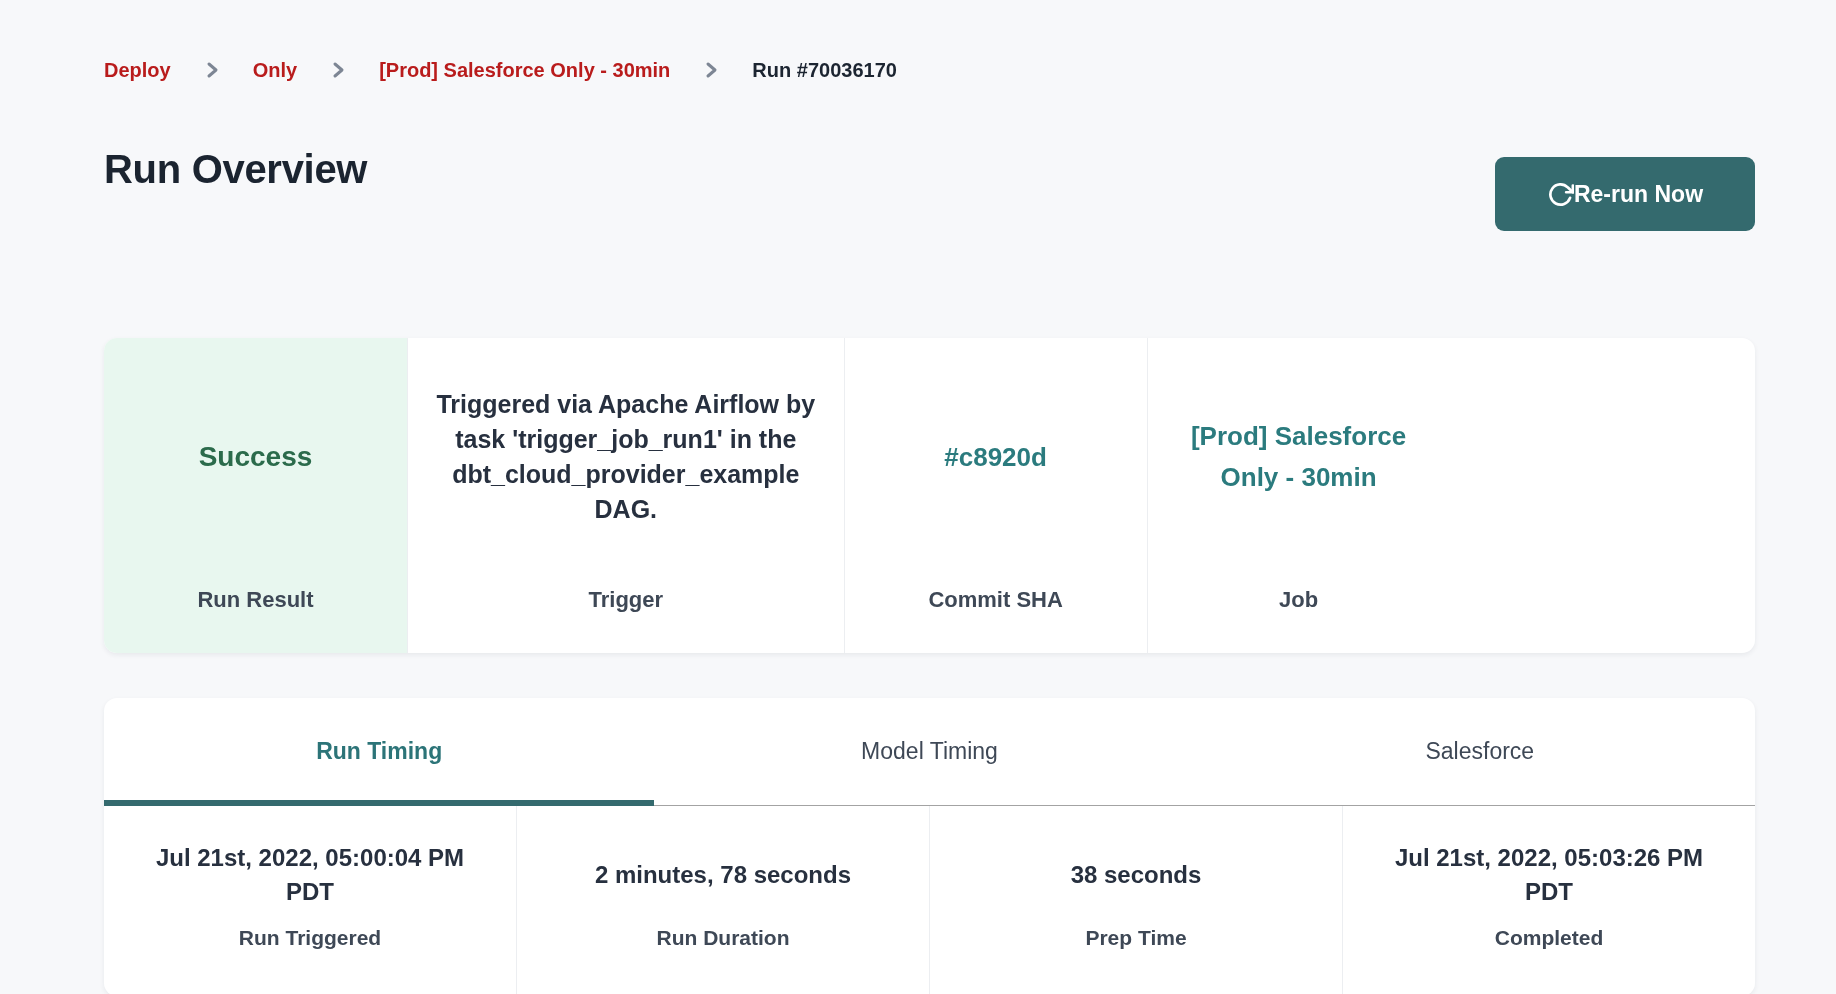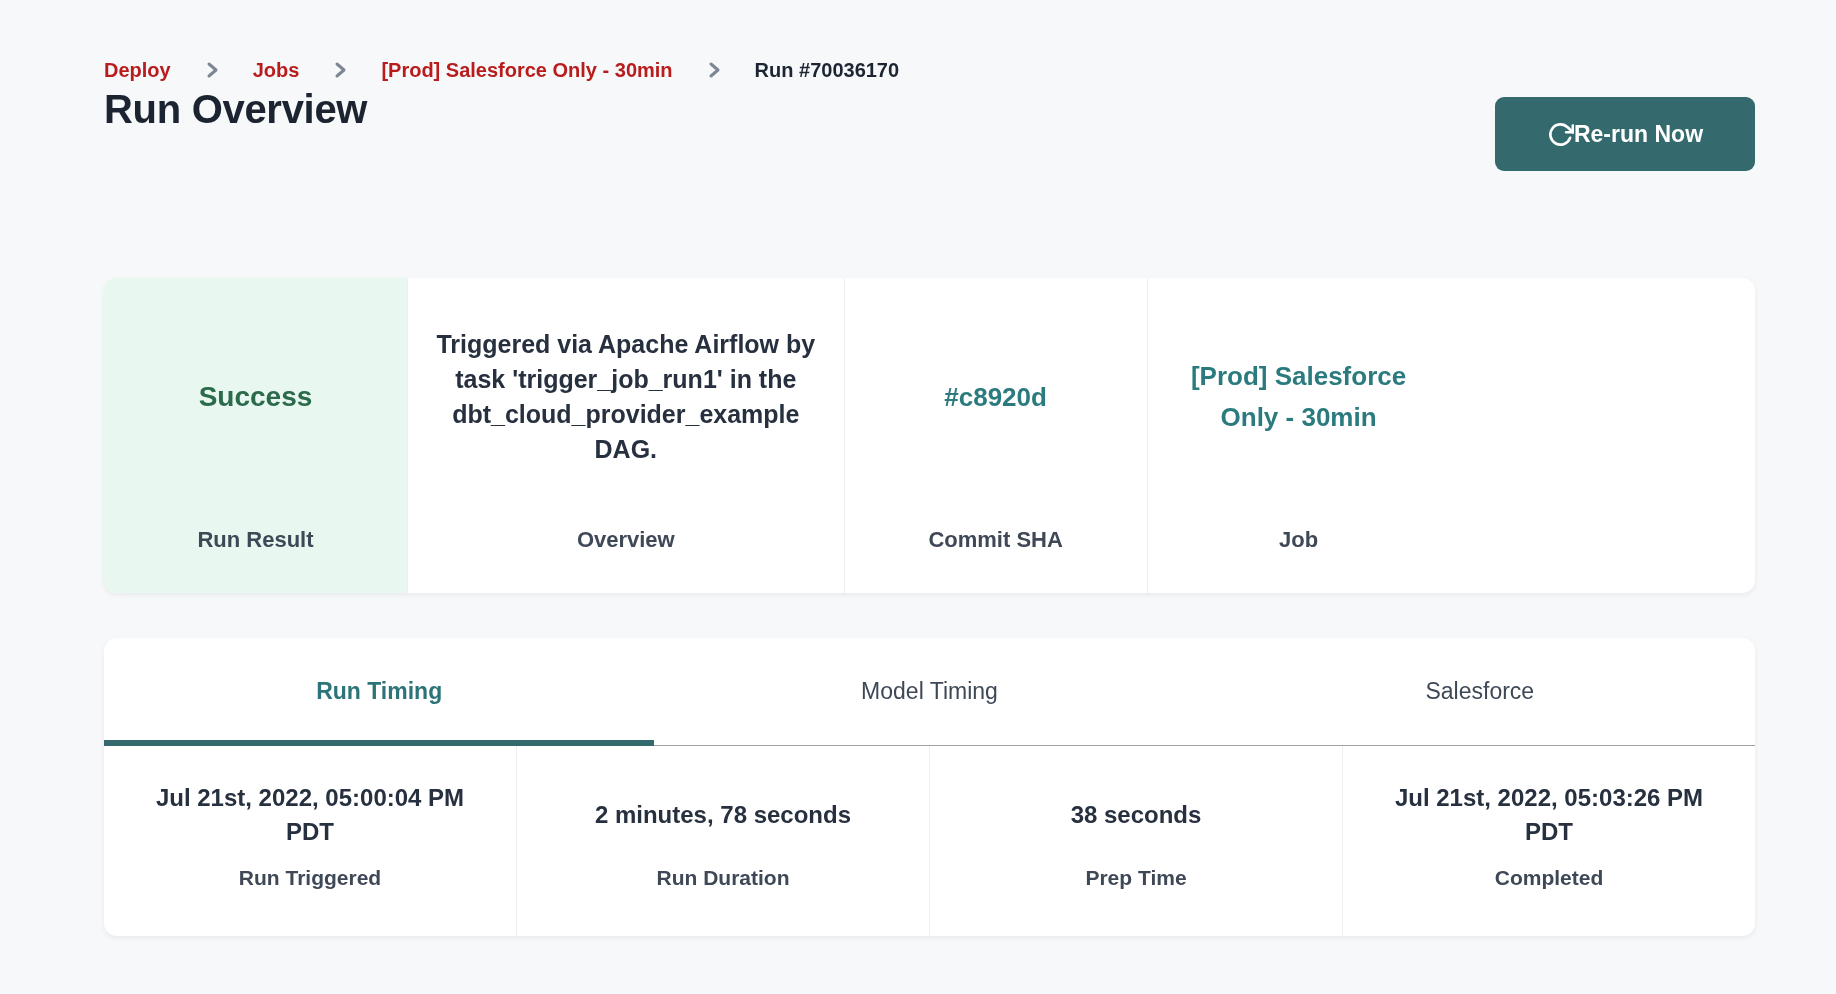--- a/index.html
+++ b/index.html
@@ -15,21 +15,21 @@
   .breadcrumb { display: flex; align-items: center; gap: 34px; height: 30px; }
   .crumb {
     font-size: 20px; font-weight: 600; color: #b91c1c;
     text-decoration: none; cursor: pointer; white-space: nowrap;
   }
   .crumb-current { color: #1c2531; font-weight: 700; cursor: default; }
   .crumb-sep { display: flex; align-items: center; }
   .crumb-sep svg { display: block; }
 
   
-  .title-row { display: flex; justify-content: space-between; align-items: flex-start; }
+  .title-row { display: flex; justify-content: space-between; align-items: flex-start; margin-top: 60px; }
   .page-title { font-size: 40px; line-height: 48px; font-weight: 700; color: #1b2430; letter-spacing: -0.3px; }
   .rerun-btn {
     margin-top: 12px; height: 74px; min-width: 260px; padding: 0 18px;
     background: #346a6e; color: #ffffff; border: none; border-radius: 9px;
     display: flex; align-items: center; justify-content: center; gap: 0;
     font-family: inherit; font-size: 23px; font-weight: 600; cursor: pointer;
   }
   .rerun-btn svg { display: block; }
 
   
@@ -92,21 +92,21 @@
 
 <div class="page">
 
   <nav class="breadcrumb">
     <a class="crumb">Deploy</a>
     <span class="crumb-sep">
       <svg width="14" height="22" viewBox="0 0 14 22">
           <polyline points="4,5 11,11 4,17" fill="none" stroke="#7d8694" stroke-width="3" stroke-linecap="round" stroke-linejoin="round"></polyline>
         </svg>
     </span>
-    <a class="crumb">Jobs</a>
+    <a class="crumb">Only</a>
     <span class="crumb-sep">
       <svg width="14" height="22" viewBox="0 0 14 22">
           <polyline points="4,5 11,11 4,17" fill="none" stroke="#7d8694" stroke-width="3" stroke-linecap="round" stroke-linejoin="round"></polyline>
         </svg>
     </span>
     <a class="crumb">[Prod] Salesforce Only - 30min</a>
     <span class="crumb-sep">
       <svg width="14" height="22" viewBox="0 0 14 22">
           <polyline points="4,5 11,11 4,17" fill="none" stroke="#7d8694" stroke-width="3" stroke-linecap="round" stroke-linejoin="round"></polyline>
         </svg>
@@ -131,21 +131,21 @@
     <div class="stat stat-1">
       <div class="stat-value">
         <span class="val val-success">Success</span>
       </div>
       <div class="stat-label">Run Result</div>
     </div>
     <div class="stat stat-2">
       <div class="stat-value">
         <span class="val val-text">Triggered via Apache Airflow by task 'trigger_job_run1' in the dbt_cloud_provider_example DAG.</span>
       </div>
-      <div class="stat-label">Overview</div>
+      <div class="stat-label">Trigger</div>
     </div>
     <div class="stat stat-3">
       <div class="stat-value">
         <a class="val val-link">#c8920d</a>
       </div>
       <div class="stat-label">Commit SHA</div>
     </div>
     <div class="stat stat-4">
       <div class="stat-value">
         <a class="val val-link val-link-job">[Prod] Salesforce Only - 30min</a>

